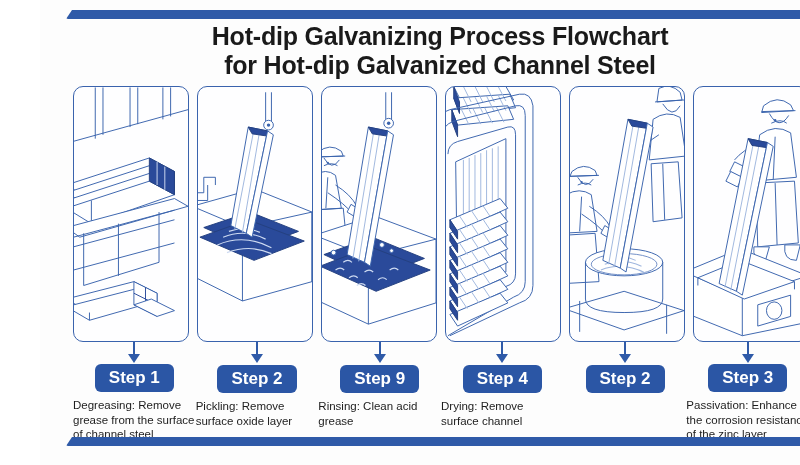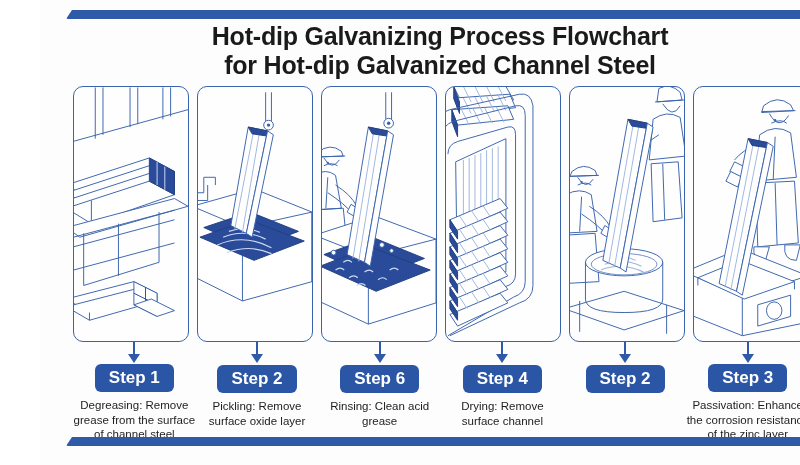--- a/index.html
+++ b/index.html
@@ -61,21 +61,21 @@
     position:absolute;left:1px;top:12px;width:0;height:0;
     border-left:6px solid transparent;border-right:6px solid transparent;
     border-top:9px solid #2f5aa8;
   }
   .badge{
     background:#2b56a5;color:#ffffff;border-radius:6px;
     padding:3px 14px 4px 14px;font-size:17px;font-weight:bold;
     line-height:1.25;white-space:nowrap;margin-top:1px;
   }
   .caption{
-    margin-top:6px;text-align:center;font-size:11.5px;color:#1d1d1d;
+    margin-top:6px;font-size:11.5px;color:#1d1d1d;
     line-height:1.28;max-width:132px;
   }
 </style>
 </head>
 <body>
 
 <div class="frame">
 
   <div class="bar bar-top"></div>
 
@@ -359,21 +359,21 @@
       </div>
       <div class="badge">Step 2</div>
       <div class="caption">Pickling: Remove surface oxide layer</div>
     </div>
 
     <div class="step">
       <div class="connector">
         <div class="stem"></div>
           <div class="head"></div>
       </div>
-      <div class="badge">Step 6</div>
+      <div class="badge">Step 9</div>
       <div class="caption">Rinsing: Clean acid grease</div>
     </div>
 
     <div class="step">
       <div class="connector">
         <div class="stem"></div>
           <div class="head"></div>
       </div>
       <div class="badge">Step 4</div>
       <div class="caption">Drying: Remove surface channel</div>

